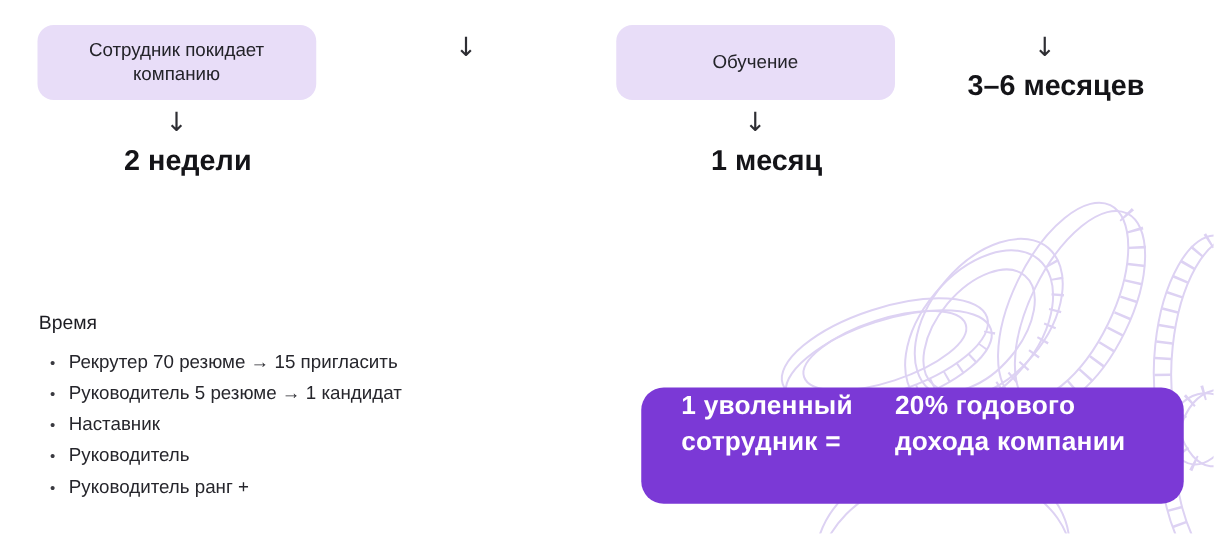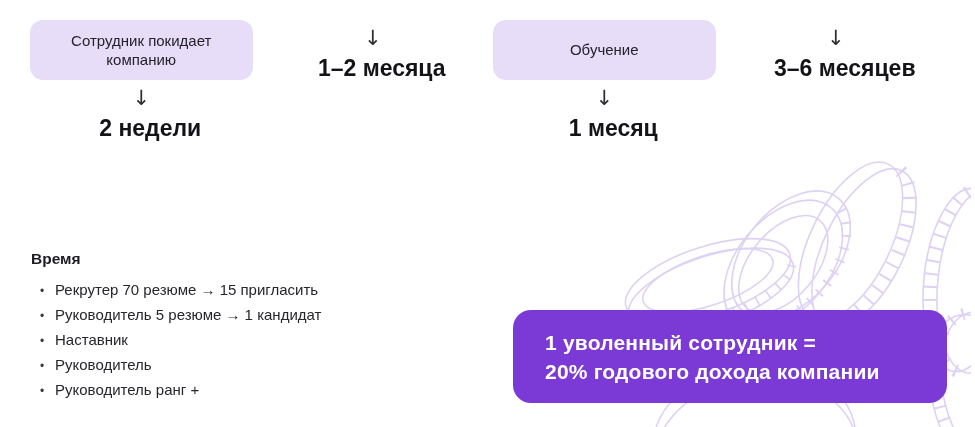--- a/index.html
+++ b/index.html
@@ -16,29 +16,29 @@
     font-size:15px;font-weight:500;line-height:1.3;color:#232329;
     padding:0 18px;box-sizing:border-box;
   }
   .stage-arrow{
     margin-top:6px;font-size:21px;line-height:24px;color:#2E2E33;font-weight:400;
     font-family:"DejaVu Sans",sans-serif;
   }
   .stage-duration{margin-top:5px;font-size:23px;font-weight:700;color:#141418;white-space:nowrap;margin-left:18px;}
   
   .time-section{position:absolute;left:31px;top:250px;}
-  .time-title{font-size:15.5px;font-weight:700;color:#1C1C22;}
+  .time-title{font-size:15.5px;font-weight:400;color:#1C1C22;}
   .time-list{list-style:none;margin:13px 0 0 0;padding:0;font-size:15px;color:#26262C;}
   .time-list li{display:flex;align-items:baseline;height:25px;}
   .dot{flex:none;width:15px;margin-left:9px;font-size:12px;color:#3A3A40;}
   
   .callout{
     position:absolute;left:513px;top:310px;width:434px;height:93px;box-sizing:border-box;
     background:var(--callout-bg,#7B39D6);border-radius:18px;z-index:2;
-    display:flex;flex-direction:column;justify-content:center;
+    display:flex;flex-direction:row;justify-content:center;
     padding:0 20px 0 32px;color:var(--callout-text,#FFFFFF);
     font-size:21px;font-weight:700;line-height:29px;letter-spacing:.2px;
   }
   
   .coins{position:absolute;right:0;top:160px;z-index:1;pointer-events:none;}
 </style>
 </head>
 <body>
 
 <div class="canvas">
@@ -48,21 +48,20 @@
     <div class="stage">
       <div class="stage-box">
         <span>Сотрудник покидает компанию</span>
       </div>
       <div class="stage-arrow">↓</div>
       <div class="stage-duration">2 недели</div>
     </div>
 
     <div class="stage">
       <div class="stage-arrow">↓</div>
-      <div class="stage-duration">1–2 месяца</div>
     </div>
 
     <div class="stage">
       <div class="stage-box">
         <span>Обучение</span>
       </div>
       <div class="stage-arrow">↓</div>
       <div class="stage-duration">1 месяц</div>
     </div>
 

